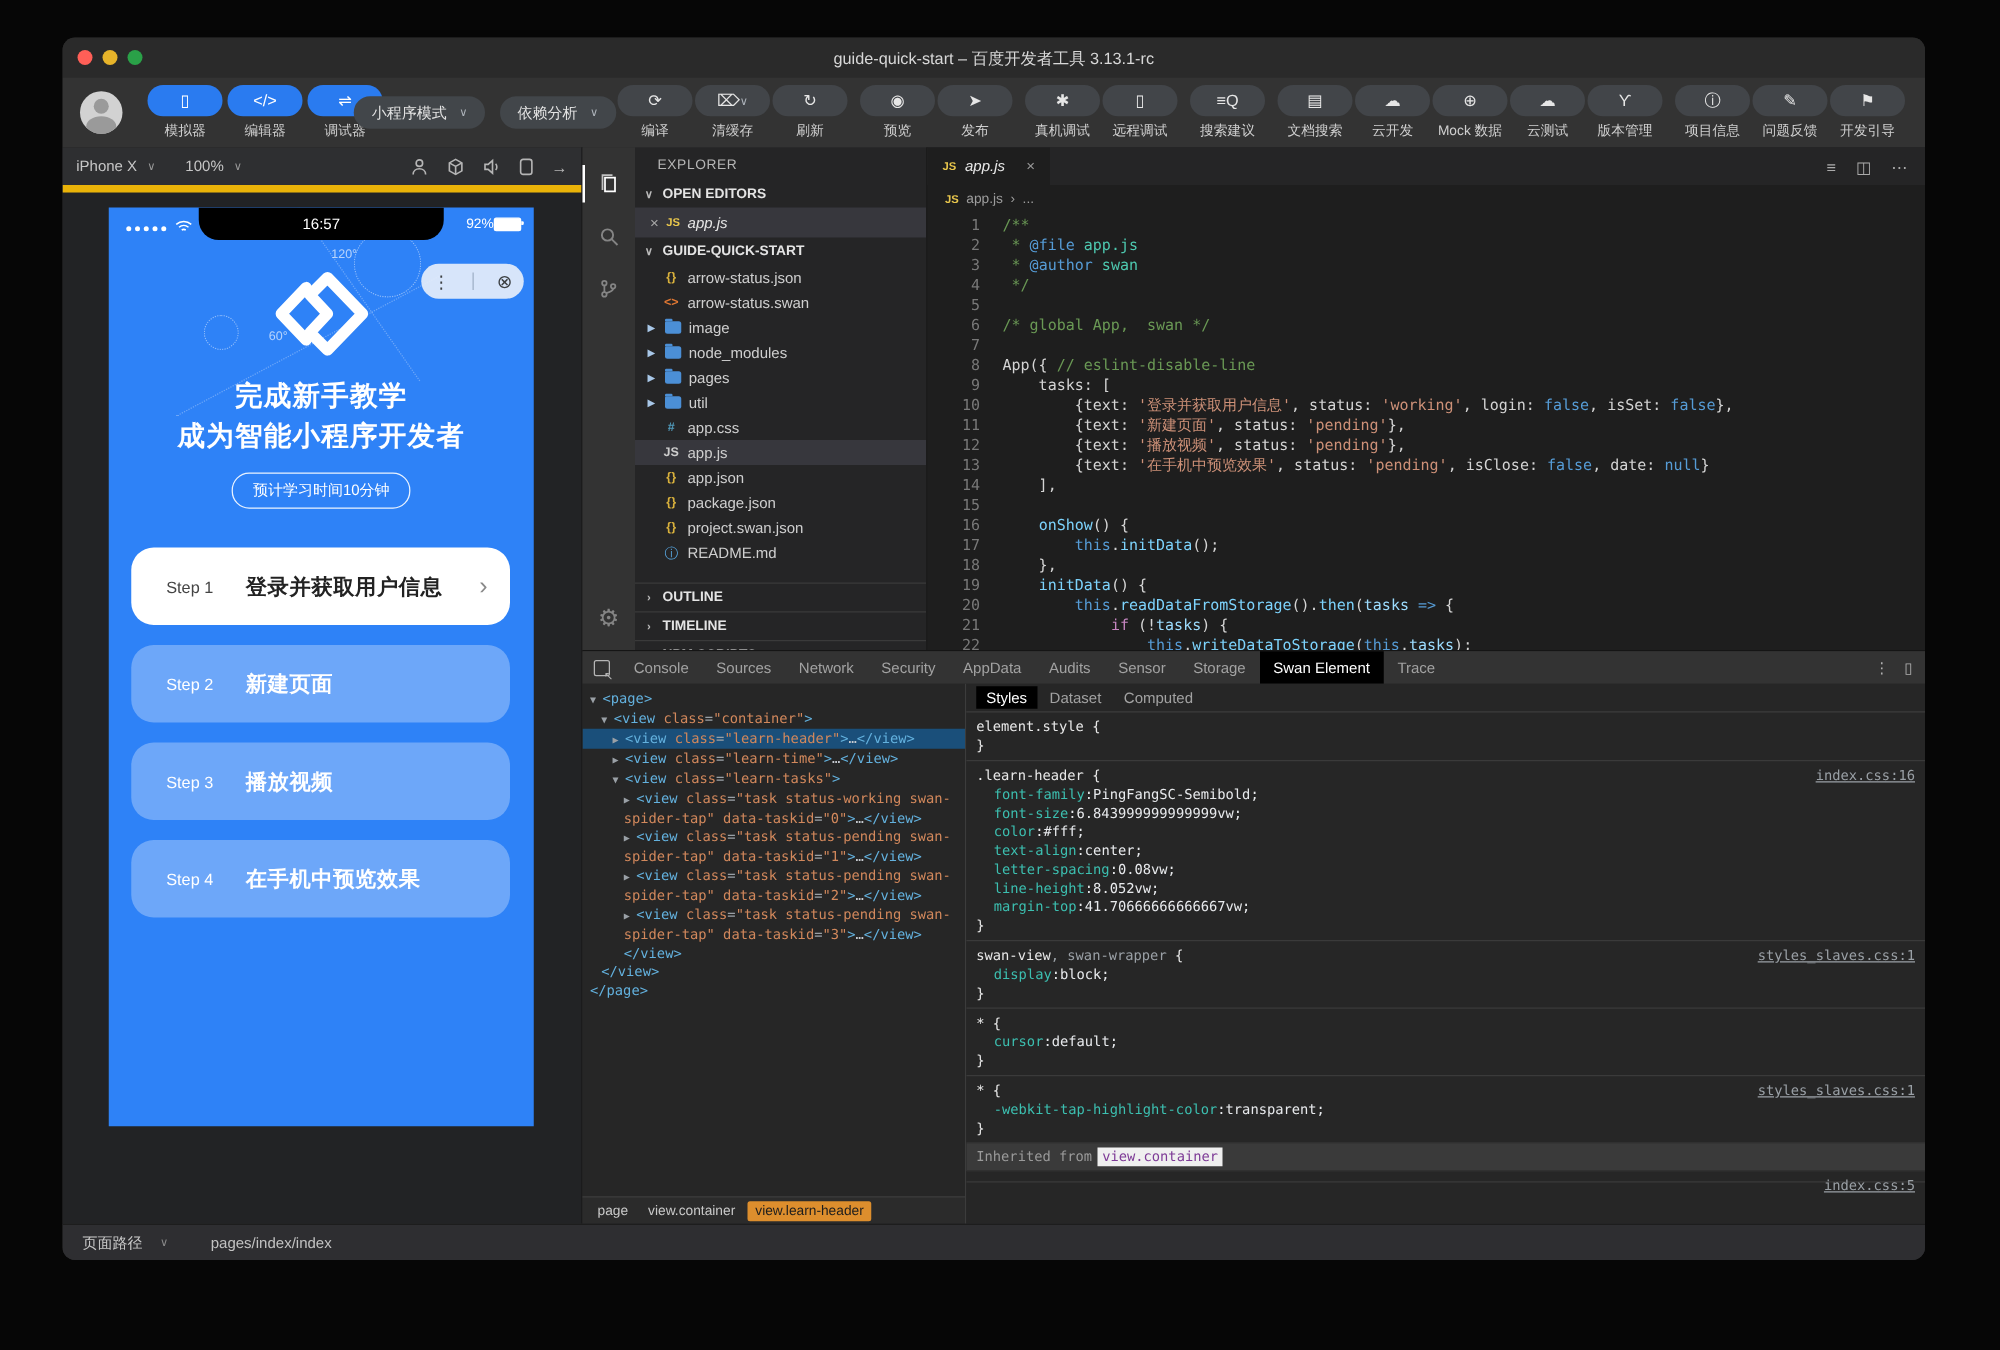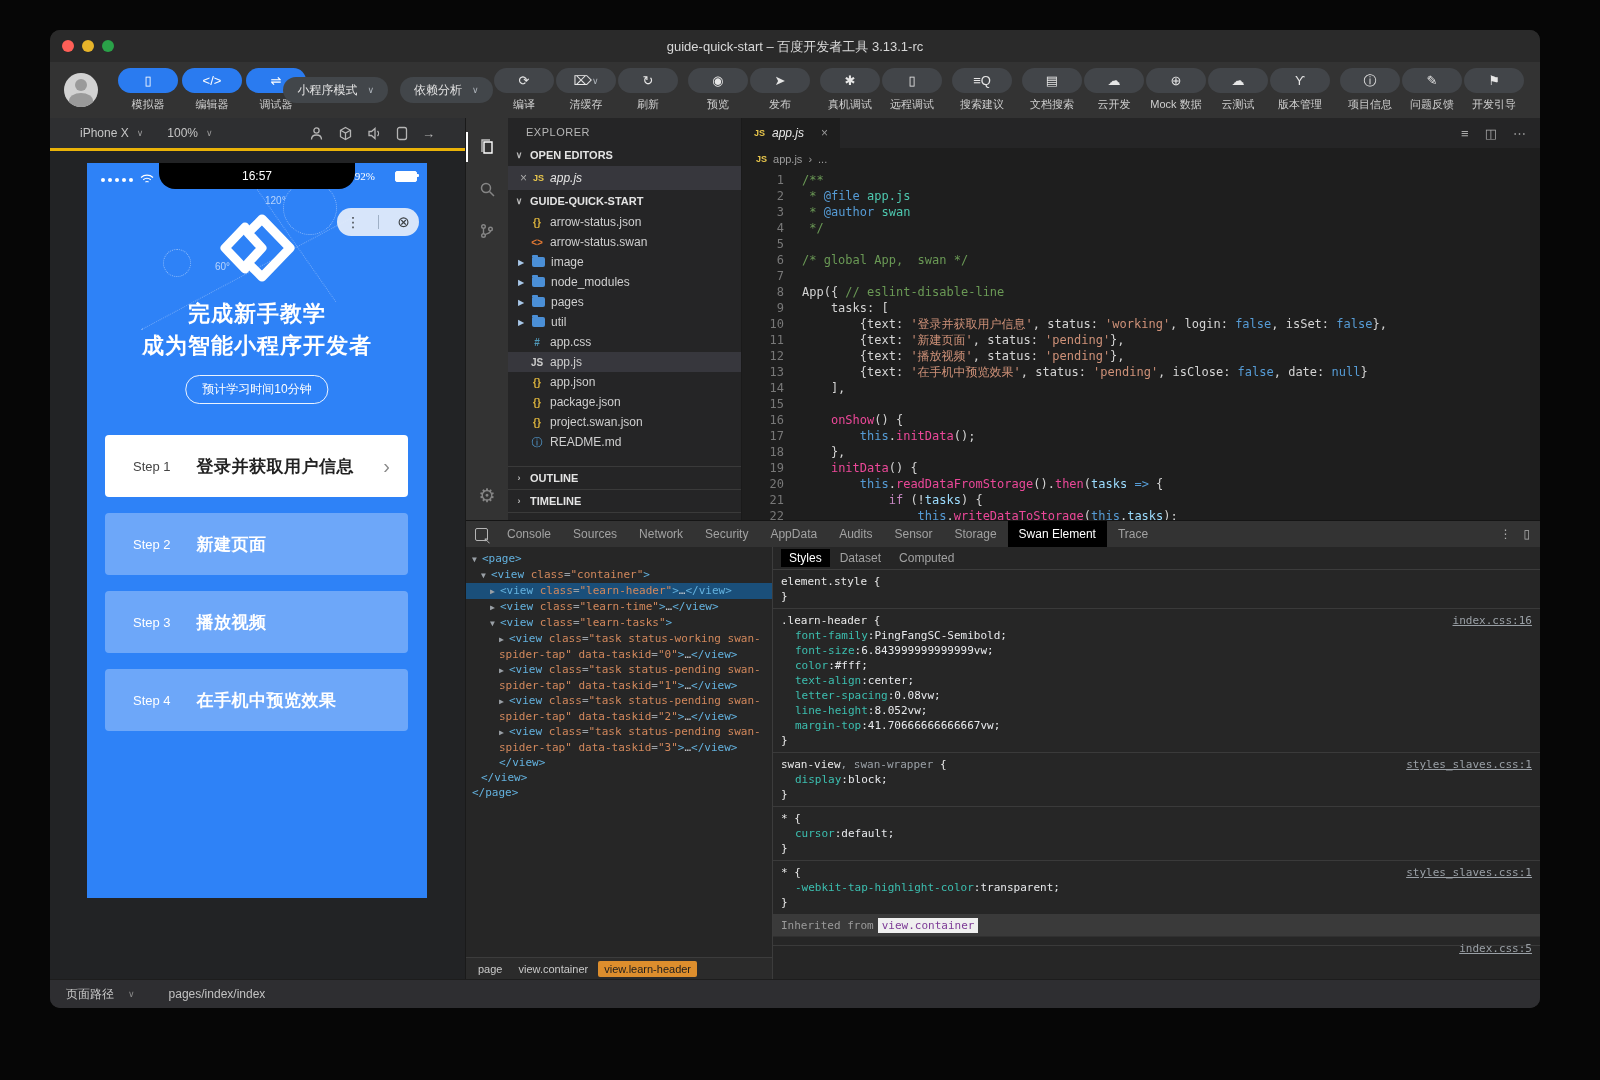--- a/index.html
+++ b/index.html
@@ -23,45 +23,45 @@
   .tbtn.blue .pill{background:#2a7bf0;color:#fff;}
   .tbtn .lbl{font-size:11px;color:#cfcfcf;margin-top:4px;white-space:nowrap;}
   .drop{height:26px;border-radius:14px;background:#42464a;color:#e3e3e3;font-size:12px;display:flex;
     align-items:center;padding:0 14px;gap:10px;margin:0 6px;flex:0 0 auto;cursor:pointer;}
   .drop .chev,.pill .chev{font-size:9px;color:#aeb4bb;}
   .tgroup{display:flex;gap:6px;margin-left:14px;flex:0 0 auto;}
   
   .main{flex:1;display:flex;min-height:0;}
   
   .sim{width:415px;background:#222325;border-right:1px solid #1a1a1a;display:flex;flex-direction:column;flex:0 0 auto;}
-  .simbar{height:30px;background:#2e2f31;border-bottom:3px solid #eab308;display:flex;align-items:center;
-    padding:0 30px;color:#c6c6c6;font-size:12px;gap:6px;}
+  .simbar{height:30px;background:#2e2f31;border-bottom:6px solid #eab308;display:flex;align-items:center;
+    padding:0 11px;color:#c6c6c6;font-size:12px;gap:6px;}
   .simbar .dd{display:flex;gap:8px;align-items:center;margin-right:18px;cursor:pointer;}
   .simbar .icons{margin-left:auto;display:flex;gap:14px;align-items:center;color:#b5b5b5;}
   .simbar svg{display:block}
   .phone{width:340px;height:735px;background:#2e82f7;margin:12px 0 0 37px;position:relative;overflow:hidden;}
   .notch{position:absolute;left:50%;top:0;transform:translateX(-50%);width:196px;height:26px;background:#000;
     border-radius:0 0 16px 16px;display:flex;align-items:center;justify-content:center;color:#fff;font-size:12px;}
   .sbL{position:absolute;left:14px;top:8px;display:flex;align-items:center;gap:2px;}
   .sbL .dot{width:4px;height:4px;border-radius:50%;background:#fff;margin-right:1px;}
-  .sbR{position:absolute;right:10px;top:7px;display:flex;align-items:center;gap:20px;color:#fff;font-size:11px;font-family:Liberation Serif, serif;}
+  .sbR{position:absolute;right:10px;top:7px;display:flex;align-items:center;gap:0;color:#fff;font-size:11px;}
   .batt{width:20px;height:9px;border:1px solid #fff;border-radius:2px;position:relative;background:#fff;}
   .batt:after{content:"";position:absolute;right:-3px;top:2px;width:2px;height:3px;background:#fff;border-radius:0 1px 1px 0;}
   .capsule{position:absolute;right:8px;top:45px;width:82px;height:28px;border-radius:14px;background:rgba(230,238,250,.92);
     display:flex;align-items:center;justify-content:space-around;color:#3c4043;}
   .capsule .bar{width:1px;height:14px;background:#9fb0c6;}
   .deco-circle{position:absolute;border:1px dotted rgba(255,255,255,.45);border-radius:50%;}
   .deco-line{position:absolute;border-top:1px dotted rgba(255,255,255,.3);}
   .deg{position:absolute;color:rgba(255,255,255,.65);font-size:10px;}
   .logo{position:absolute;left:50%;top:48px;transform:translateX(-50%);}
   .p-title{position:absolute;left:0;right:0;text-align:center;color:#fff;font-weight:bold;font-size:22px;letter-spacing:1px;}
   .time-pill{position:absolute;left:50%;transform:translateX(-50%);top:212px;border:1px solid rgba(255,255,255,.9);
     border-radius:14px;color:#fff;font-size:12px;padding:5px 16px;white-space:nowrap;}
   .steps{position:absolute;left:18px;right:19px;top:272px;}
-  .step{height:62px;border-radius:4px;background:rgba(255,255,255,.3);margin-bottom:16px;display:flex;
+  .step{height:62px;border-radius:18px;background:rgba(255,255,255,.3);margin-bottom:16px;display:flex;
     align-items:center;color:#fff;cursor:pointer;}
   .step.active{background:#fff;color:#222;}
   .step .sn{font-size:13px;margin:0 26px 0 28px;white-space:nowrap;}
   .step.active .sn{color:#444;}
   .step .st{font-size:17px;font-weight:bold;letter-spacing:.5px;}
   .step .chev{margin-left:auto;margin-right:18px;font-size:20px;color:#8a8a8a;}
   
   .rcol{flex:1;display:flex;flex-direction:column;min-width:0;}
   .editrow{height:402px;display:flex;flex:0 0 auto;min-width:0;}
   .actbar{width:42px;background:#333;display:flex;flex-direction:column;align-items:center;padding-top:8px;flex:0 0 auto;}
@@ -92,21 +92,21 @@
   .tabbar{height:30px;background:#252526;display:flex;align-items:center;flex:0 0 auto;}
   .tab{height:30px;background:#1e1e1e;display:flex;align-items:center;gap:7px;padding:0 12px;color:#e8e8e8;font-size:12px;cursor:pointer;}
   .tab .fn{font-style:italic;}
   .tab .x{color:#9a9a9a;margin-left:10px;}
   .tabicons{margin-left:auto;display:flex;gap:16px;margin-right:14px;color:#ababab;font-size:13px;}
   .crumbs{height:22px;display:flex;align-items:center;gap:6px;padding:0 14px;color:#9d9d9d;font-size:11px;flex:0 0 auto;}
   .code{flex:1;overflow:hidden;font-family:"DejaVu Sans Mono",monospace;font-size:12px;line-height:16px;padding-top:2px;}
   .cline{display:flex;white-space:pre;}
   .lnum{width:42px;text-align:right;color:#787878;padding-right:18px;flex:0 0 auto;user-select:none;}
   .tk-cm{color:#6a9955}.tk-doc{color:#569cd6}.tk-param{color:#4ec9b0}.tk-str{color:#ce9178}
-  .tk-kw{color:#569cd6}.tk-fn{color:#ec4899}.tk-var{color:#9cdcfe}.tk-ctrl{color:#c586c0}.tk-pl{color:#d4d4d4}
+  .tk-kw{color:#569cd6}.tk-fn{color:#7dd3fc}.tk-var{color:#9cdcfe}.tk-ctrl{color:#c586c0}.tk-pl{color:#d4d4d4}
   
   .statusbar{height:20px;background:#2b2b2e;border-top:1px solid #1f1f1f;display:flex;align-items:center;
     color:#9d9d9d;font-size:11px;padding:0 12px;gap:14px;flex:0 0 auto;}
   .statusbar .right{margin-left:auto;display:flex;gap:18px;align-items:center;}
   
   .devtools{flex:1;display:flex;flex-direction:column;min-height:0;border-top:1px solid #151515;}
   .dt-tabs{height:26px;background:#333;display:flex;align-items:center;flex:0 0 auto;color:#a2a2a2;font-size:12px;}
   .inspect{width:30px;display:flex;align-items:center;justify-content:center;color:#b5b5b5;cursor:pointer;}
   .inspect .bx{width:11px;height:11px;border:1.5px solid #b5b5b5;border-radius:2px;position:relative;}
   .inspect .bx:after{content:"↖";position:absolute;right:-4px;bottom:-6px;font-size:9px;color:#b5b5b5;transform:scaleX(-1) rotate(90deg);}

